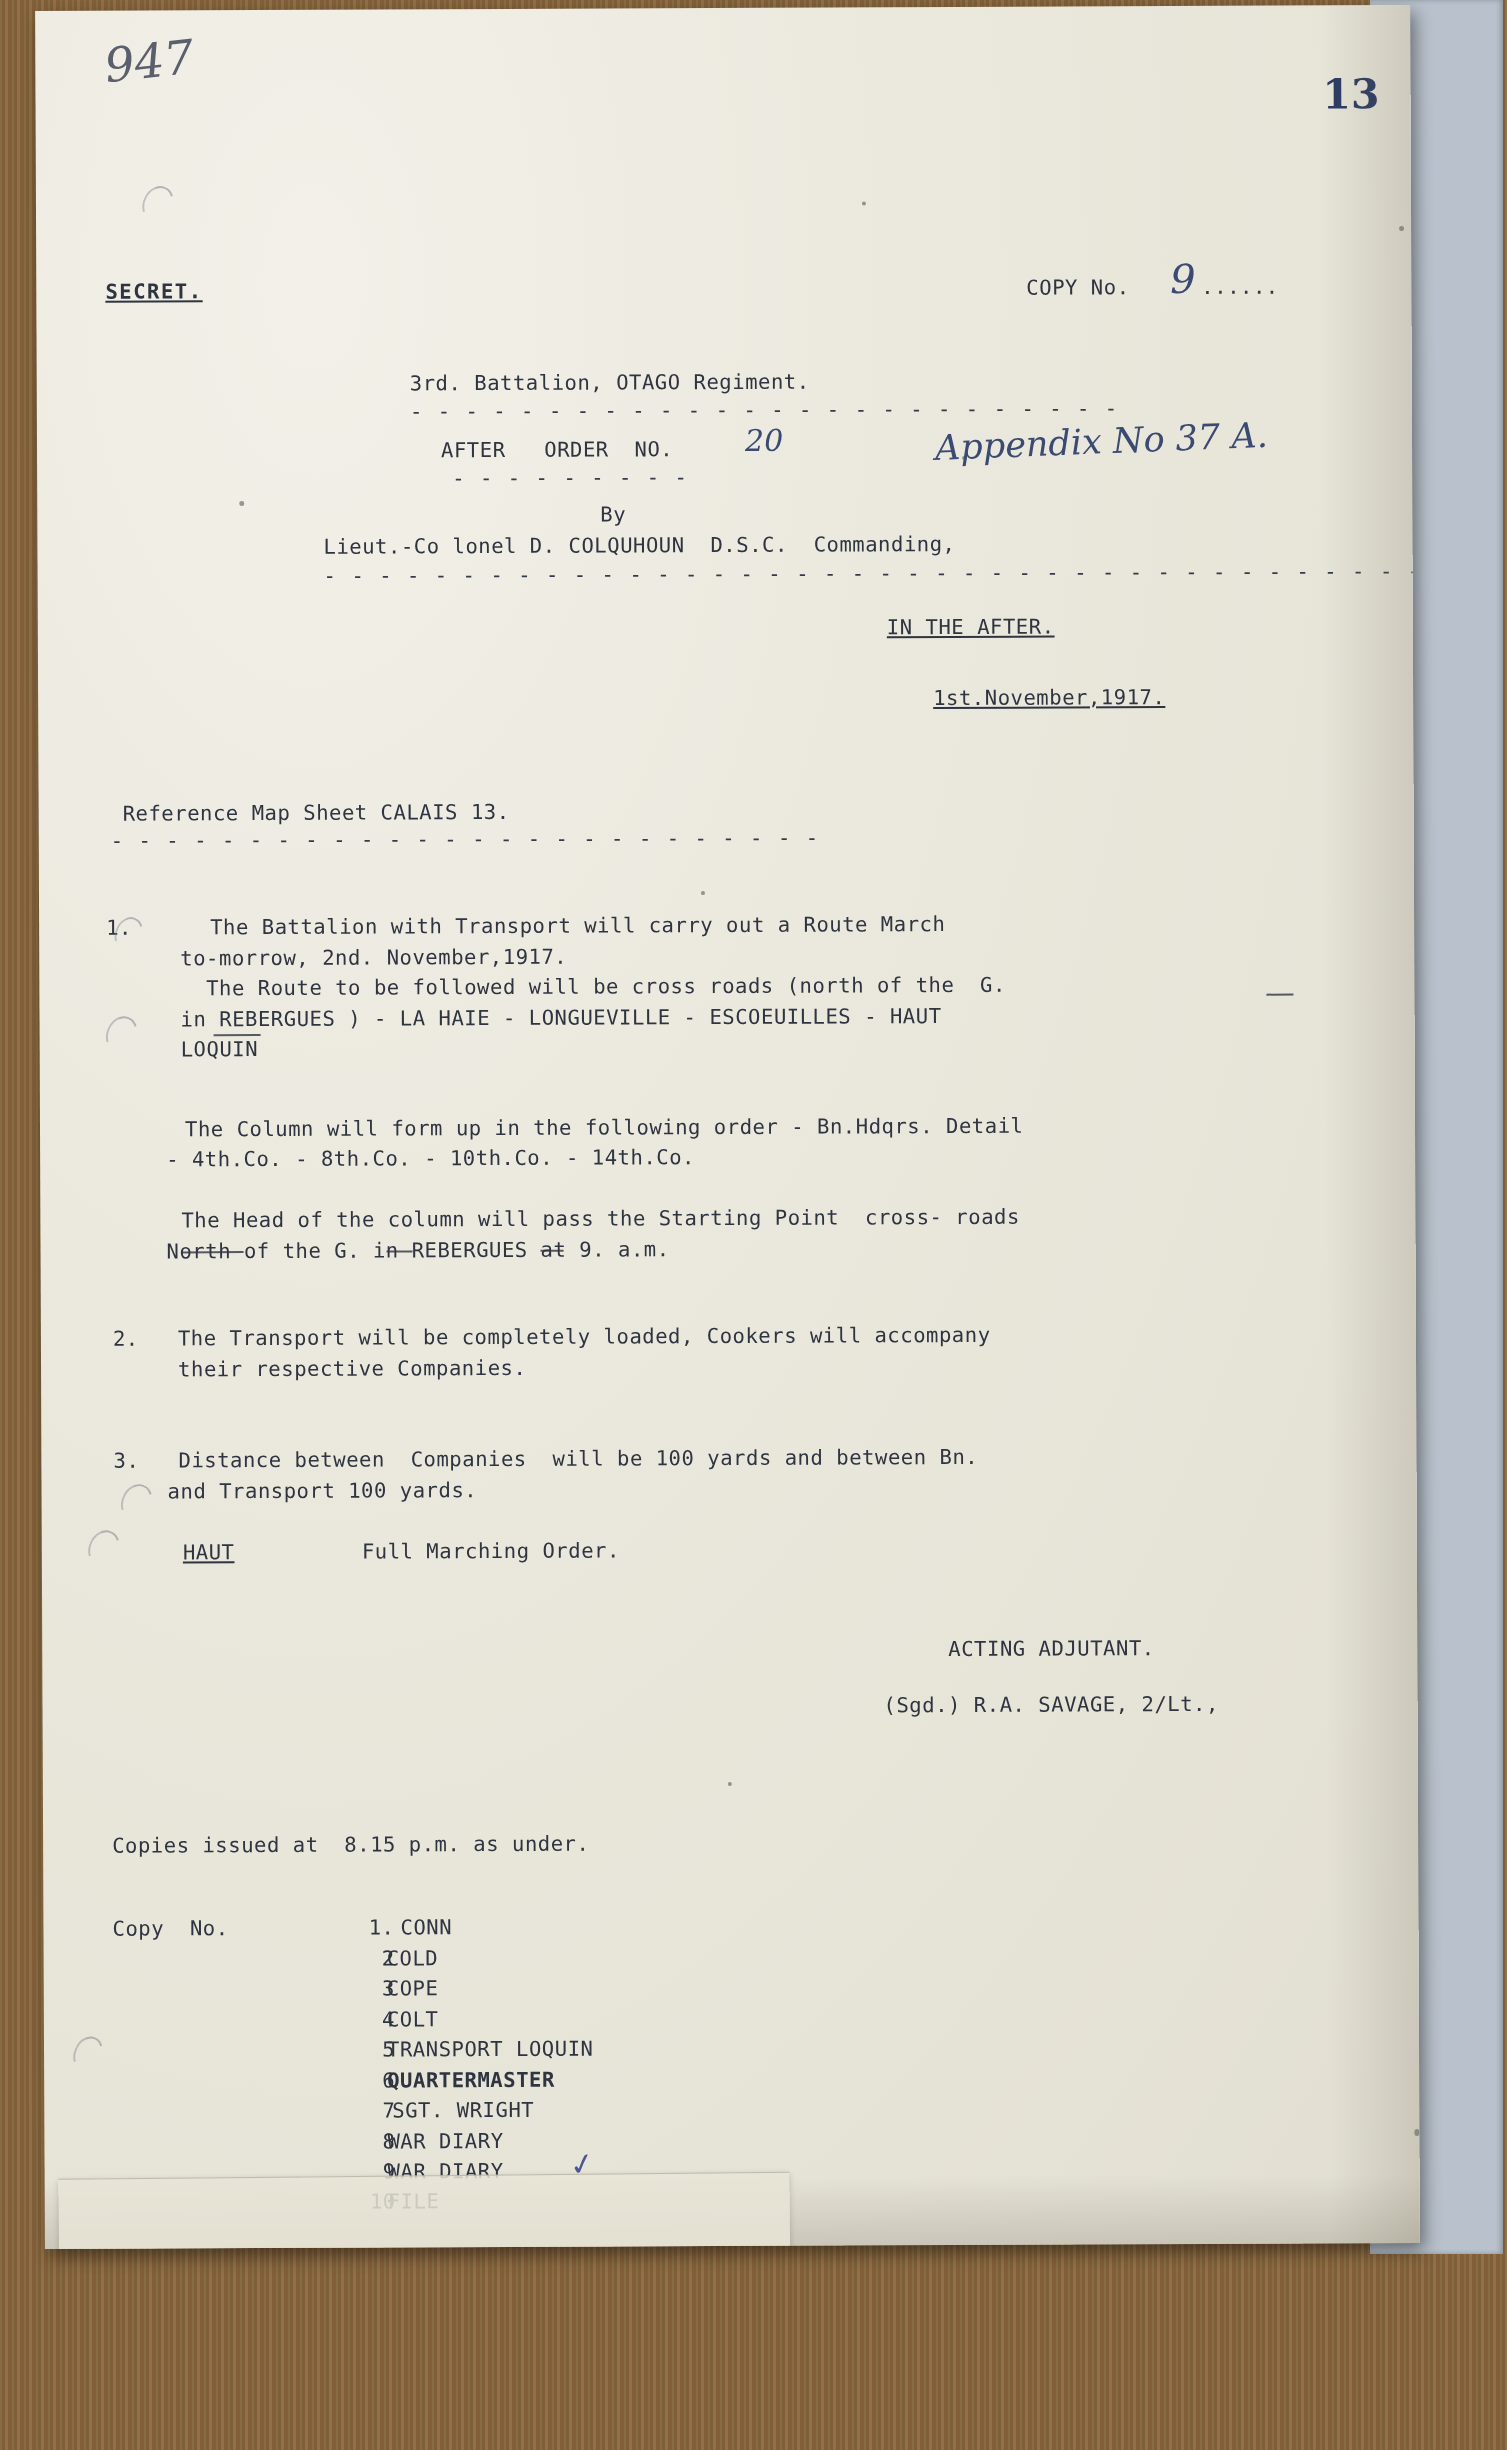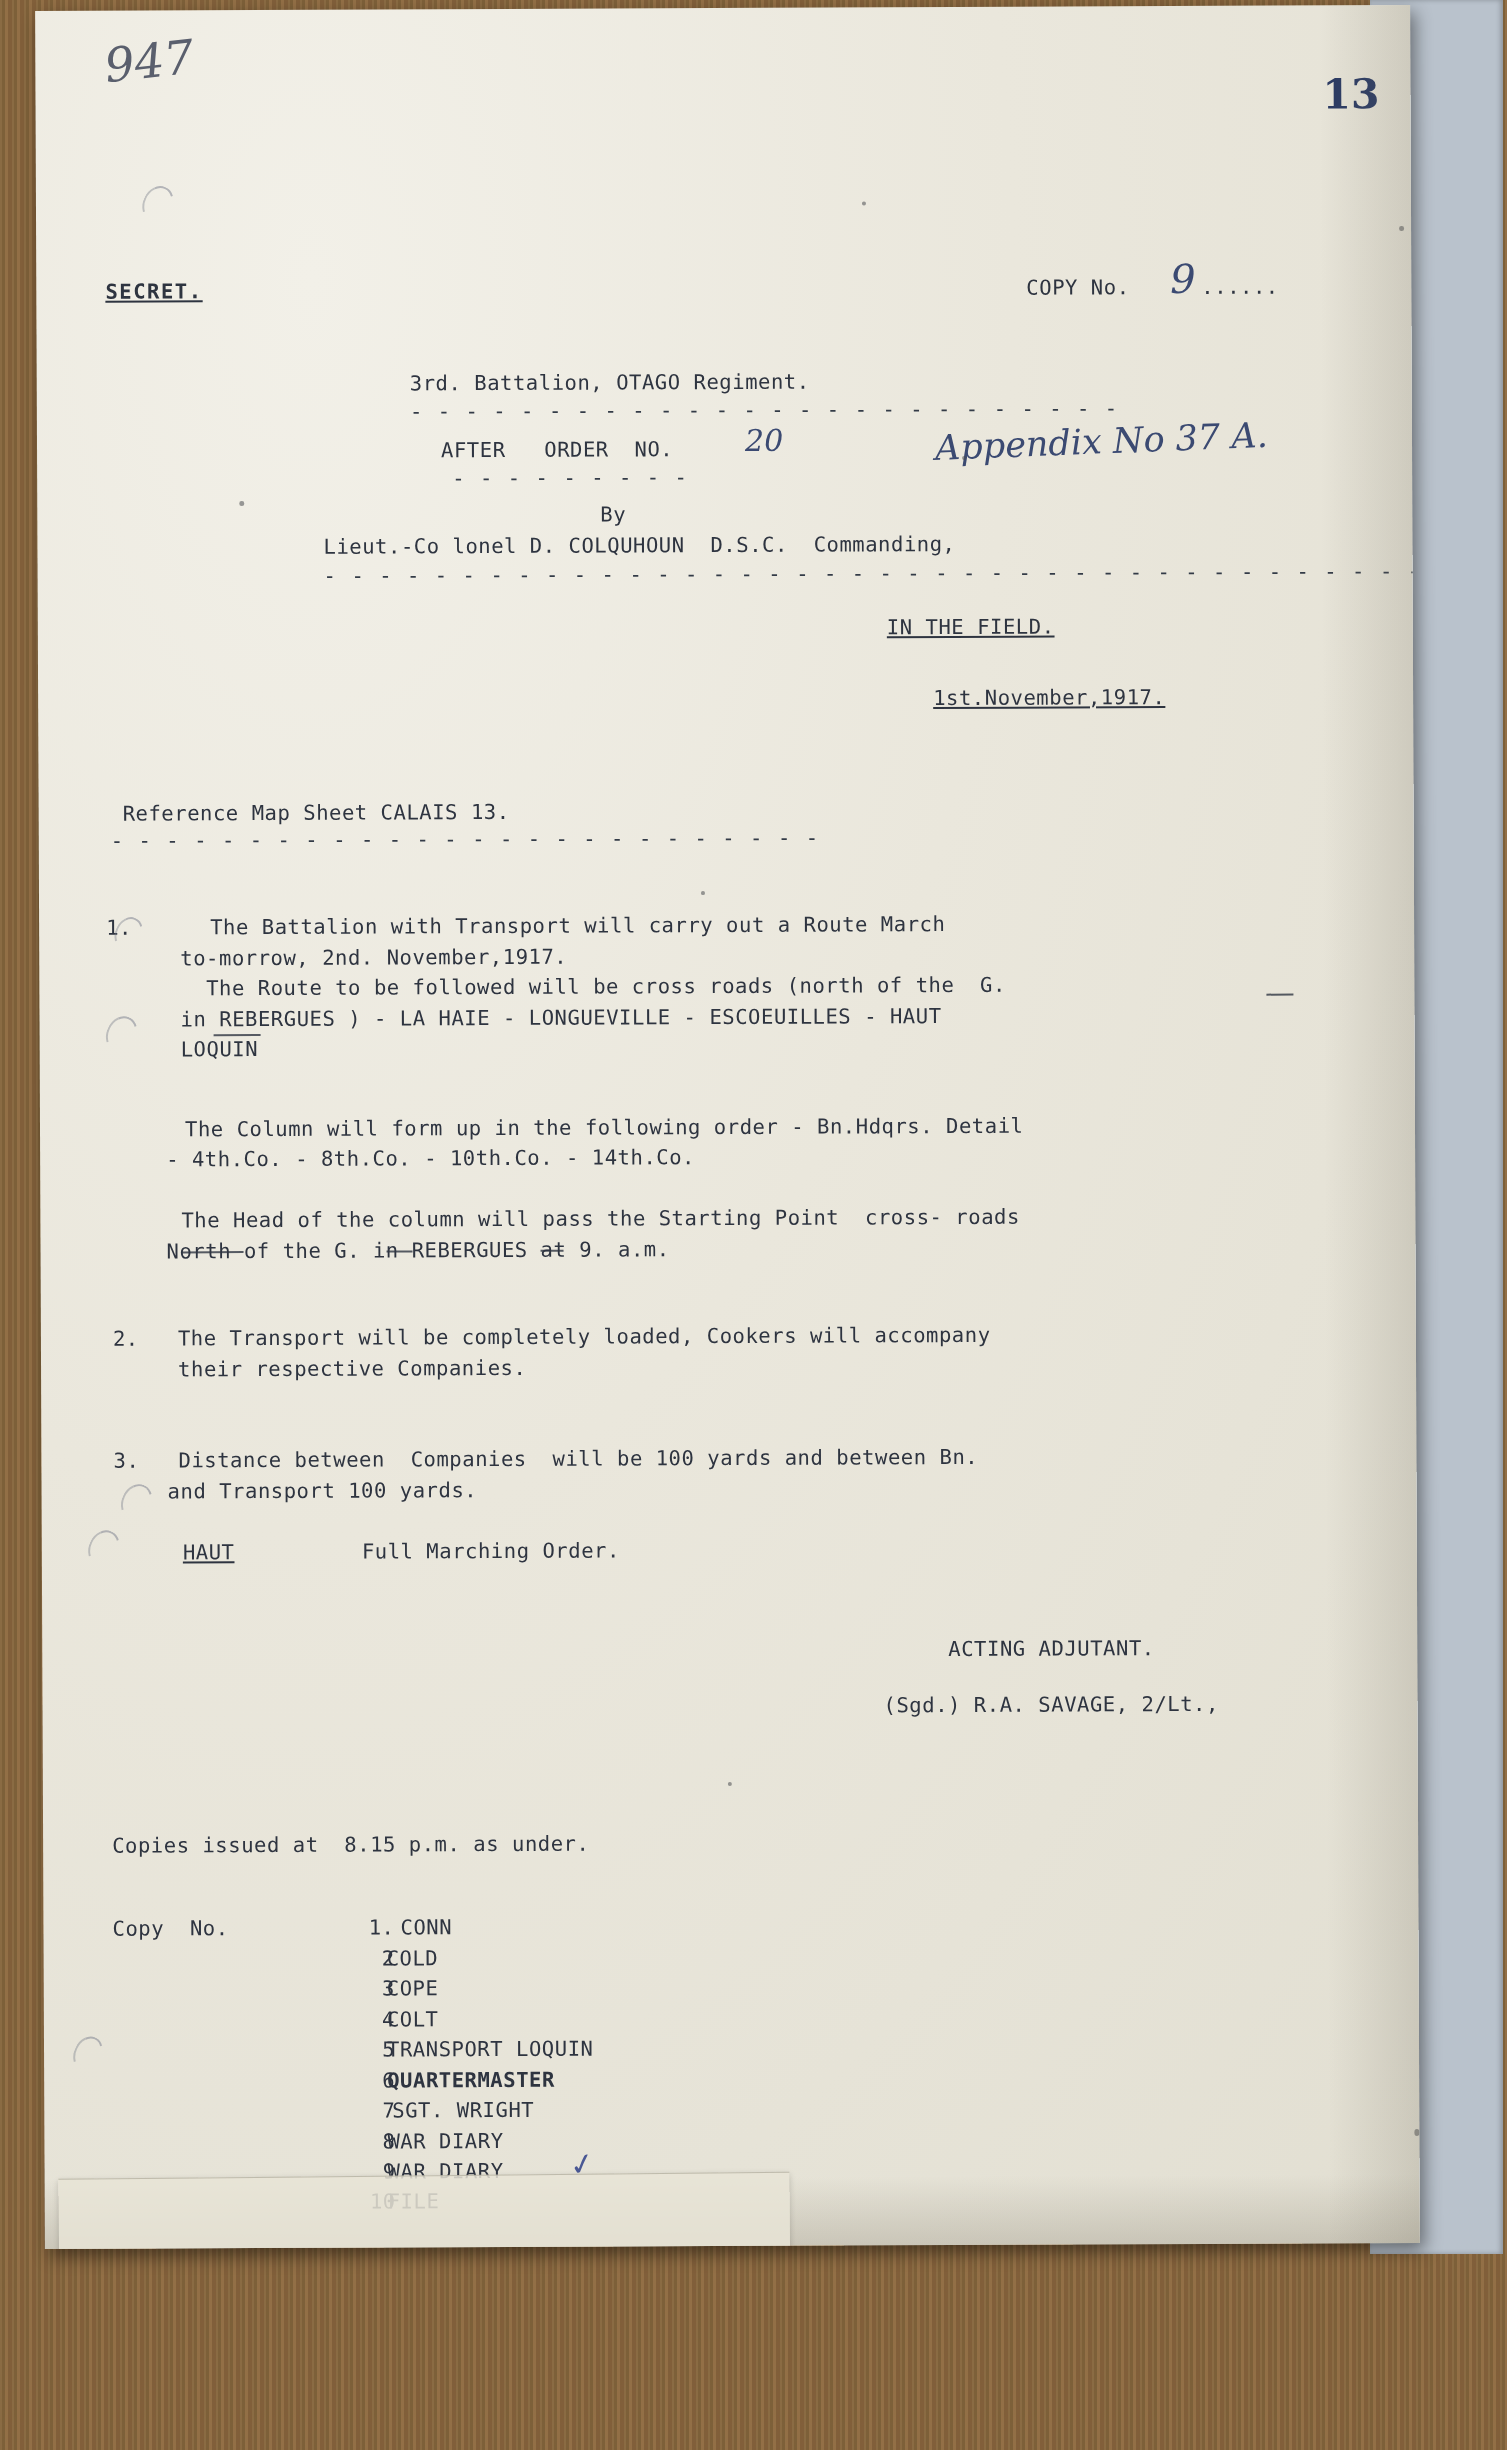--- a/index.html
+++ b/index.html
@@ -201,21 +201,21 @@
   <div class="hw" style="left:708px; top:415px; font-size:30px;">20</div>
   <div class="dash" style="left:415px; top:457px;">- - - - - - - - -</div>
 
   <div class="hw" style="left:898px; top:415px; font-size:35px; transform:rotate(-2deg);">Appendix No 37 A.</div>
 
   <div class="t" style="left:563px; top:491px;">By</div>
 
   <div class="t" style="left:286px; top:522px;">Lieut.-Co lonel D. COLQUHOUN  D.S.C.  Commanding,</div>
   <div class="dash" style="left:286px; top:554px;">- - - - - - - - - - - - - - - - - - - - - - - - - - - - - - - - - - - - - - - - - -</div>
 
-  <div class="t u" style="left:849px; top:605px;">IN THE FIELD.</div>
+  <div class="t u" style="left:849px; top:605px;">IN THE AFTER.</div>
 
   <div class="t u" style="left:895px; top:676px;">1st.November,1917.</div>
 
   <div class="t" style="left:84px; top:788px;">Reference Map Sheet CALAIS 13.</div>
   <div class="dash" style="left:72px; top:818px;">- - - - - - - - - - - - - - - - - - - - - - - - - -</div>
 
   <div class="t" style="left:67px; top:902px;">1.</div>
   <div class="t" style="left:171px; top:902px;">The Battalion with Transport will carry out a Route March</div>
   <div class="t" style="left:141px; top:933px;">to-morrow, 2nd. November,1917.</div>
   <div class="t" style="left:141px; top:963px;">  The Route to be followed will be cross roads (north of the  G.</div>

